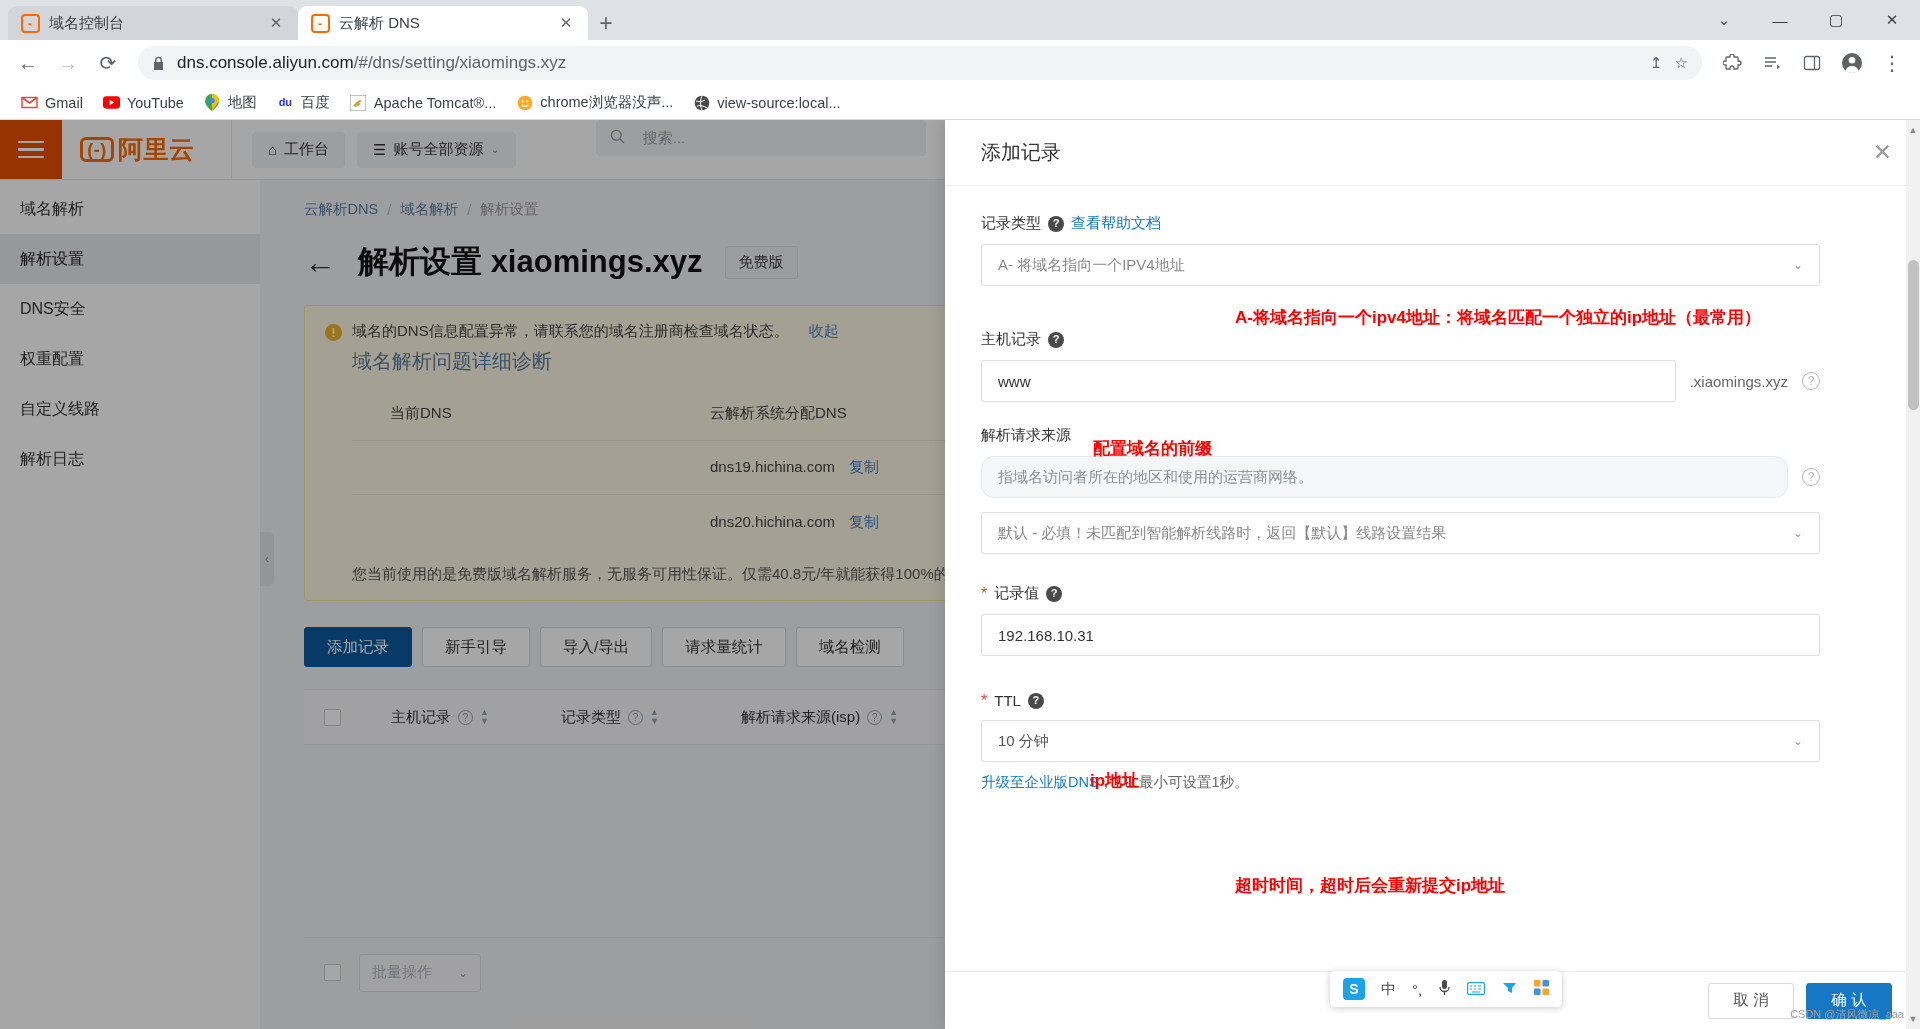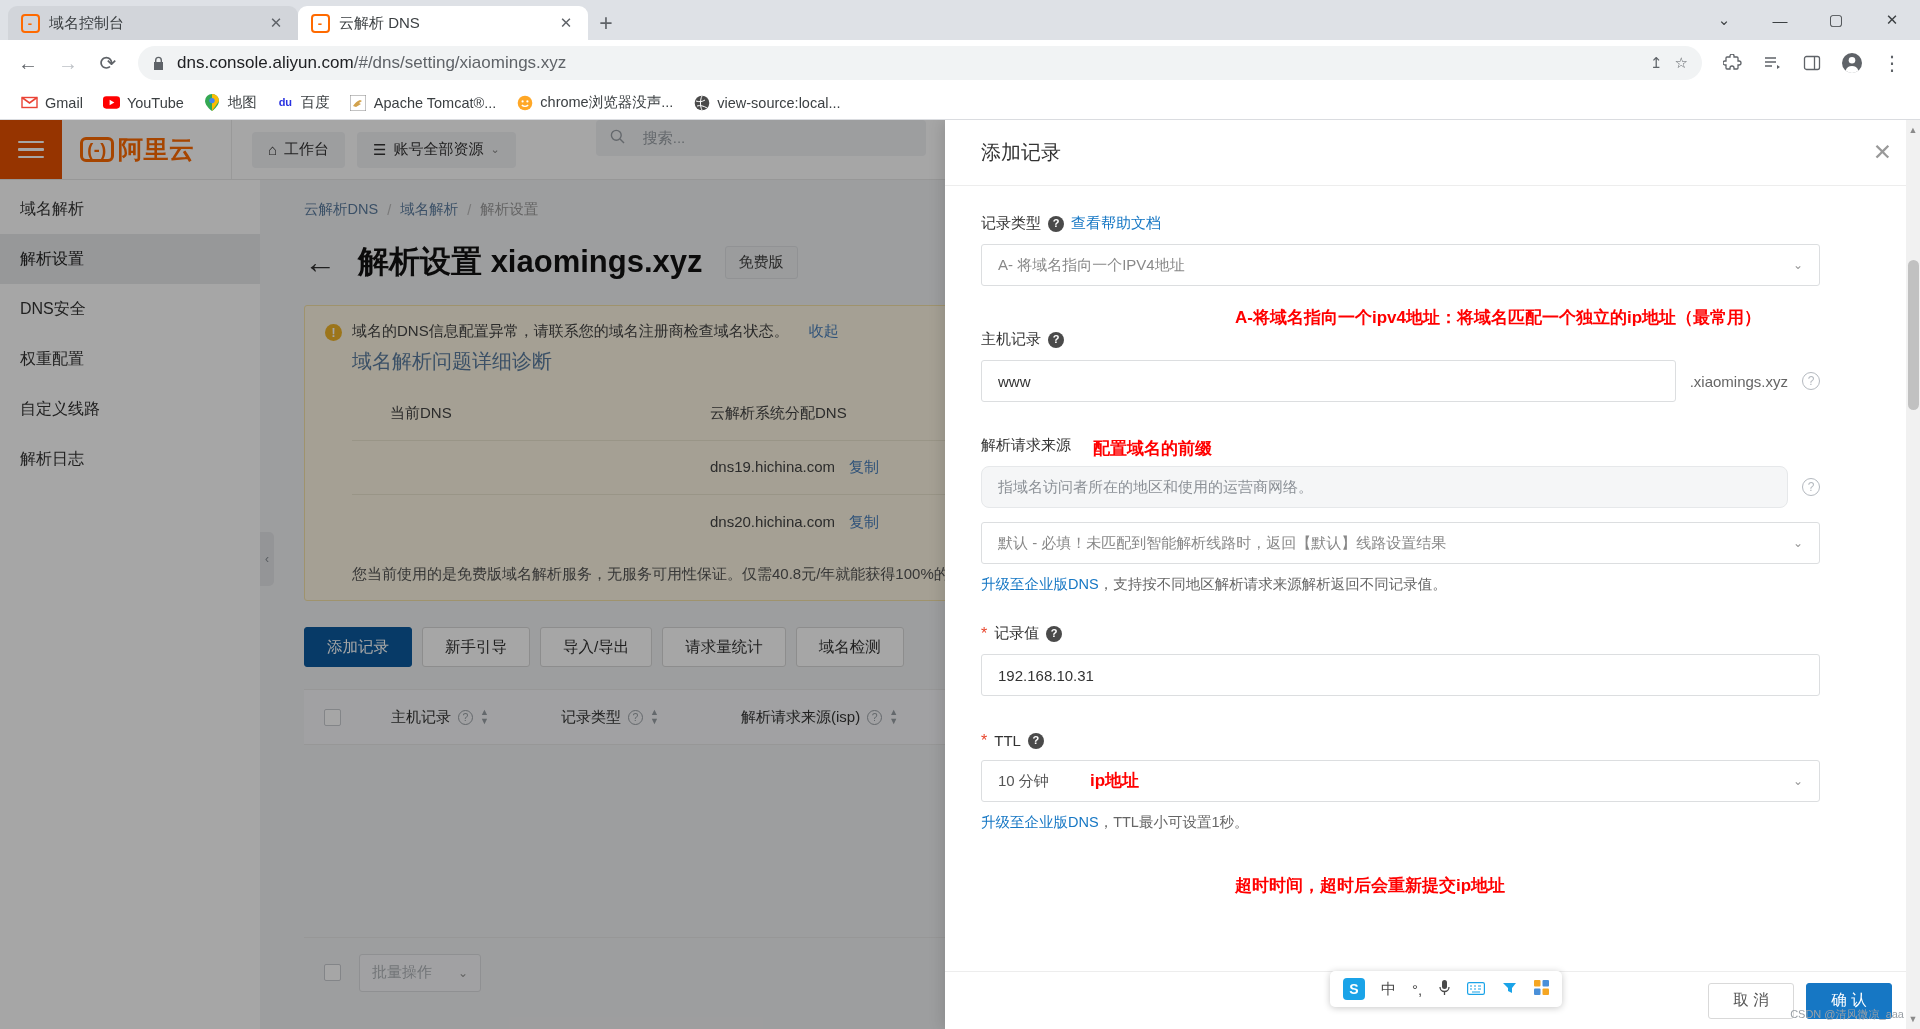--- a/index.html
+++ b/index.html
@@ -223,21 +223,21 @@
     align-items: center; padding: 0 16px; font-size: 15px; color: #333; background: #fff;
   }
   .input-row { display: flex; align-items: center; gap: 14px; }
   .suffix { font-size: 15px; color: #666; white-space: nowrap; }
   .q-grey {
     width: 18px; height: 18px; border-radius: 50%; border: 1.3px solid #b4b9bf;
     color: #b4b9bf; font-size: 12px; display: flex; align-items: center;
     justify-content: center; line-height: 1; flex: 0 0 18px;
   }
   .readonly-box {
-    height: 42px; background: #f5f6f7; border: 1px solid #e6e8ea; border-radius: 8px;
+    height: 42px; background: #f5f6f7; border: 1px solid #e6e8ea; border-radius: 13px;
     display: flex; align-items: center; padding: 0 16px; font-size: 15px; color: #8b9096;
   }
   .fnote { font-size: 14.5px; color: #666; margin-top: 11px; }
   .fnote a { color: #1677c4; }
 
   .annot {
     position: absolute; color: #ff0000; font-size: 17px; font-weight: 600;
     white-space: nowrap; pointer-events: none; z-index: 3; text-align: center;
   }
 
@@ -596,36 +596,33 @@
           <div class="input-row">
             <div class="finput" style="flex:1;">
               <span>www</span>
             </div>
             <span class="suffix">.xiaomings.xyz</span>
             <span class="q-grey">?</span>
           </div>
         </div>
         <div class="annot" style="left:148px;top:251px;">配置域名的前缀</div>
 
-        <div class="fgroup" style="margin-top:34px;">
+        <div class="fgroup" style="margin-top:24px;">
           <div class="flabel">
             <span>解析请求来源</span>
           </div>
           <div class="input-row">
             <div class="readonly-box" style="flex:1;">
               <span>指域名访问者所在的地区和使用的运营商网络。</span>
             </div>
             <span class="q-grey">?</span>
           </div>
           <div class="fselect" style="margin-top:14px;">
             <span class="ph">默认 - 必填！未匹配到智能解析线路时，返回【默认】线路设置结果</span>
             <span class="chev">⌄</span>
-          </div>
-          <div class="fnote">
-            <a>升级至企业版DNS</a><span>，支持按不同地区解析请求来源解析返回不同记录值。</span>
           </div>
         </div>
 
         <div class="fgroup" style="margin-top:30px;">
           <div class="flabel">
             <span class="req">*</span>
             <span>记录值</span>
             <span class="q-dark">?</span>
           </div>
           <div class="finput">

